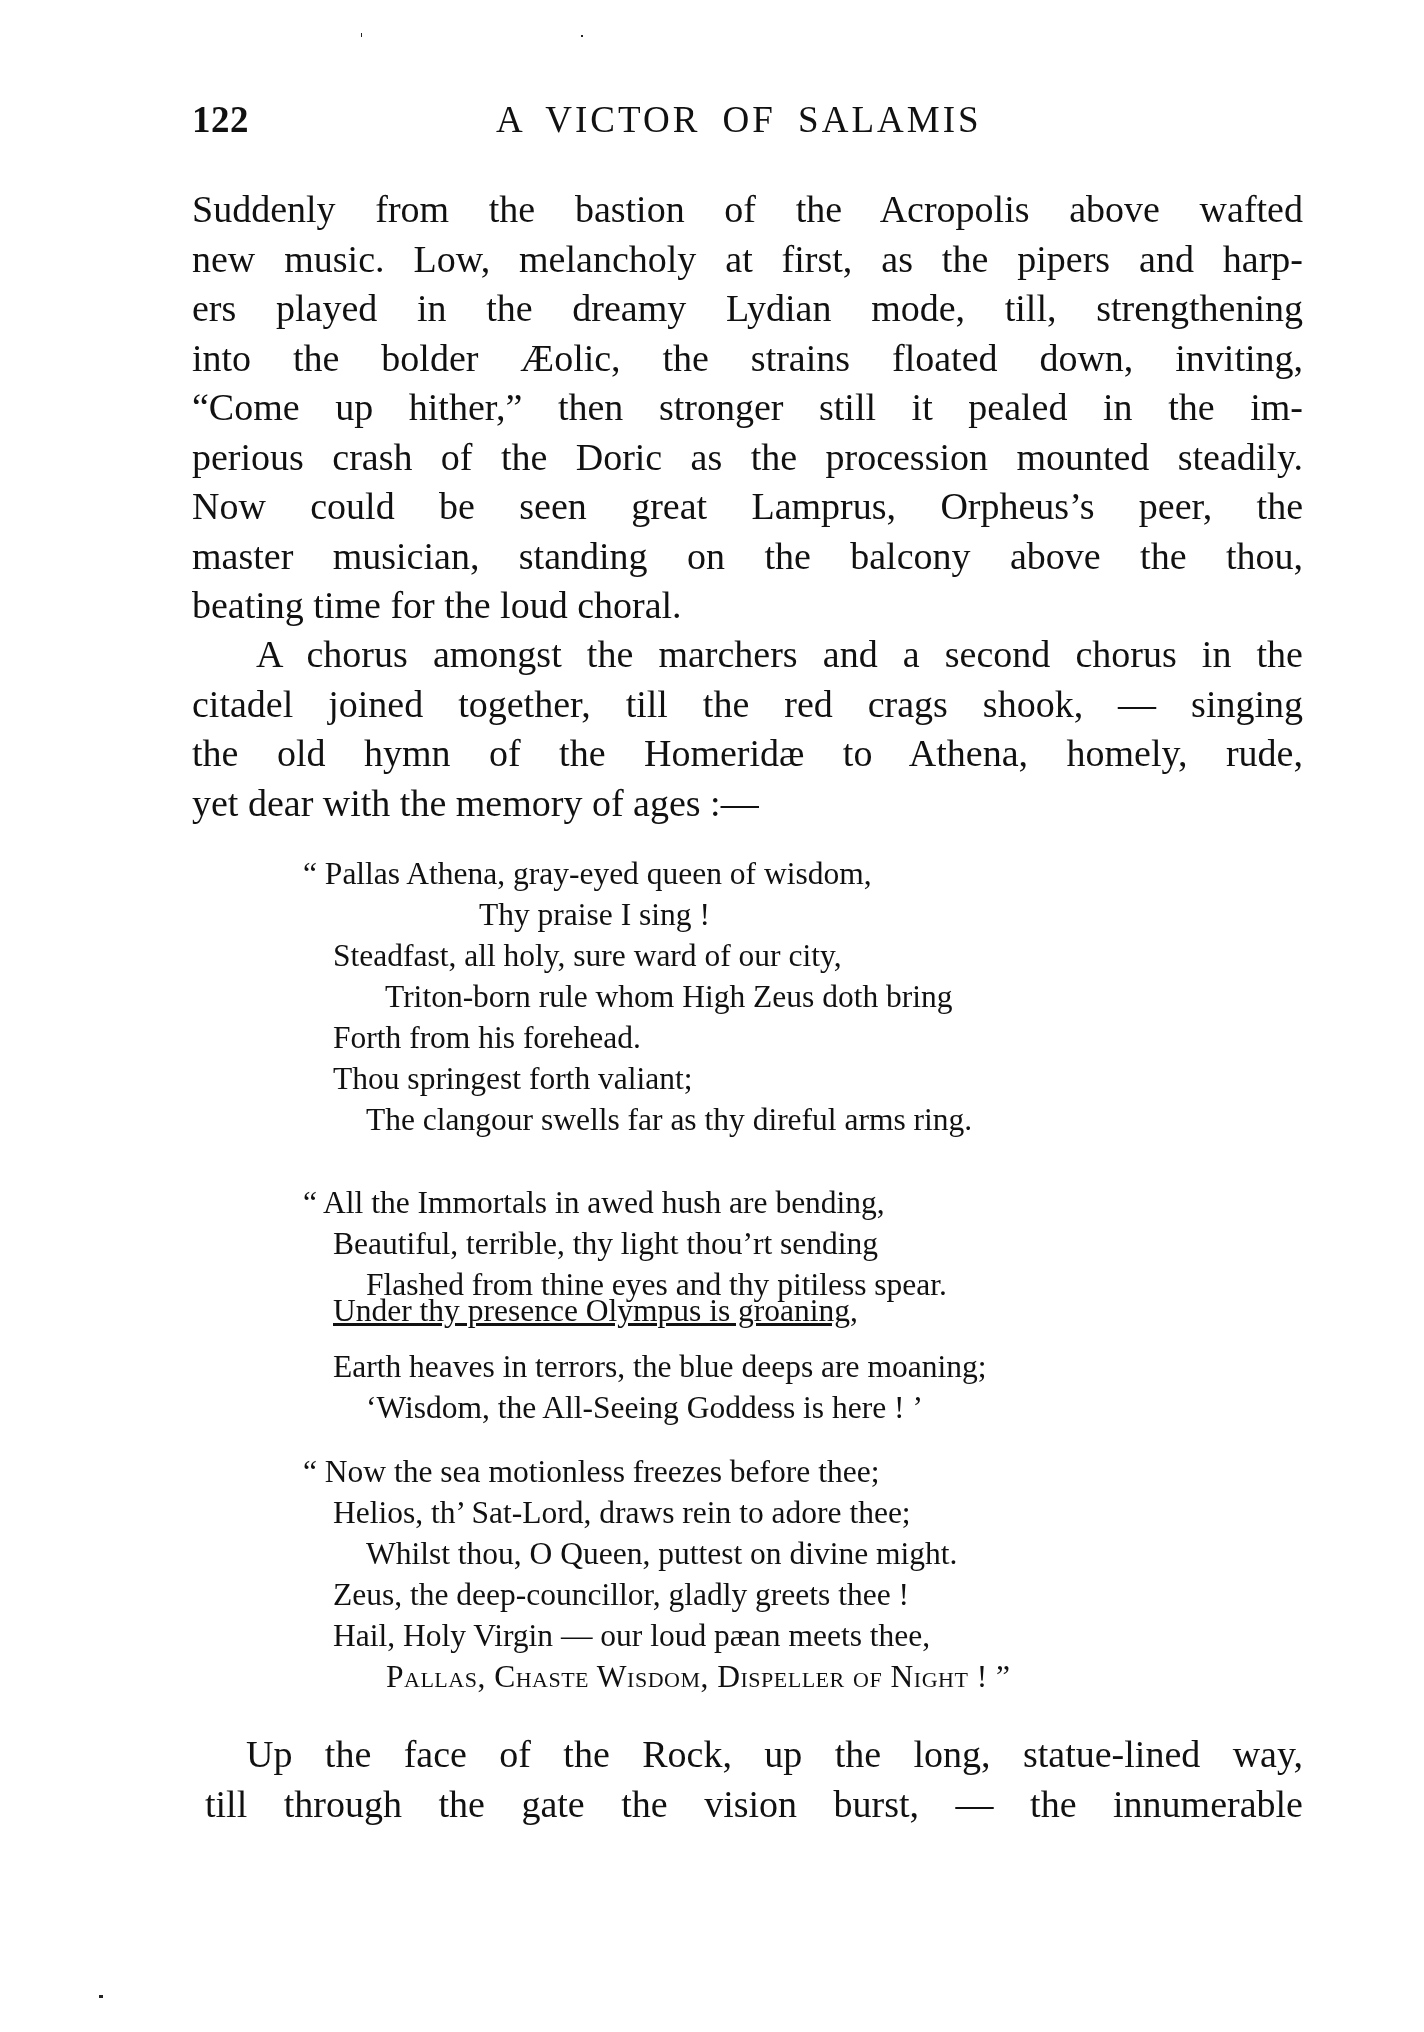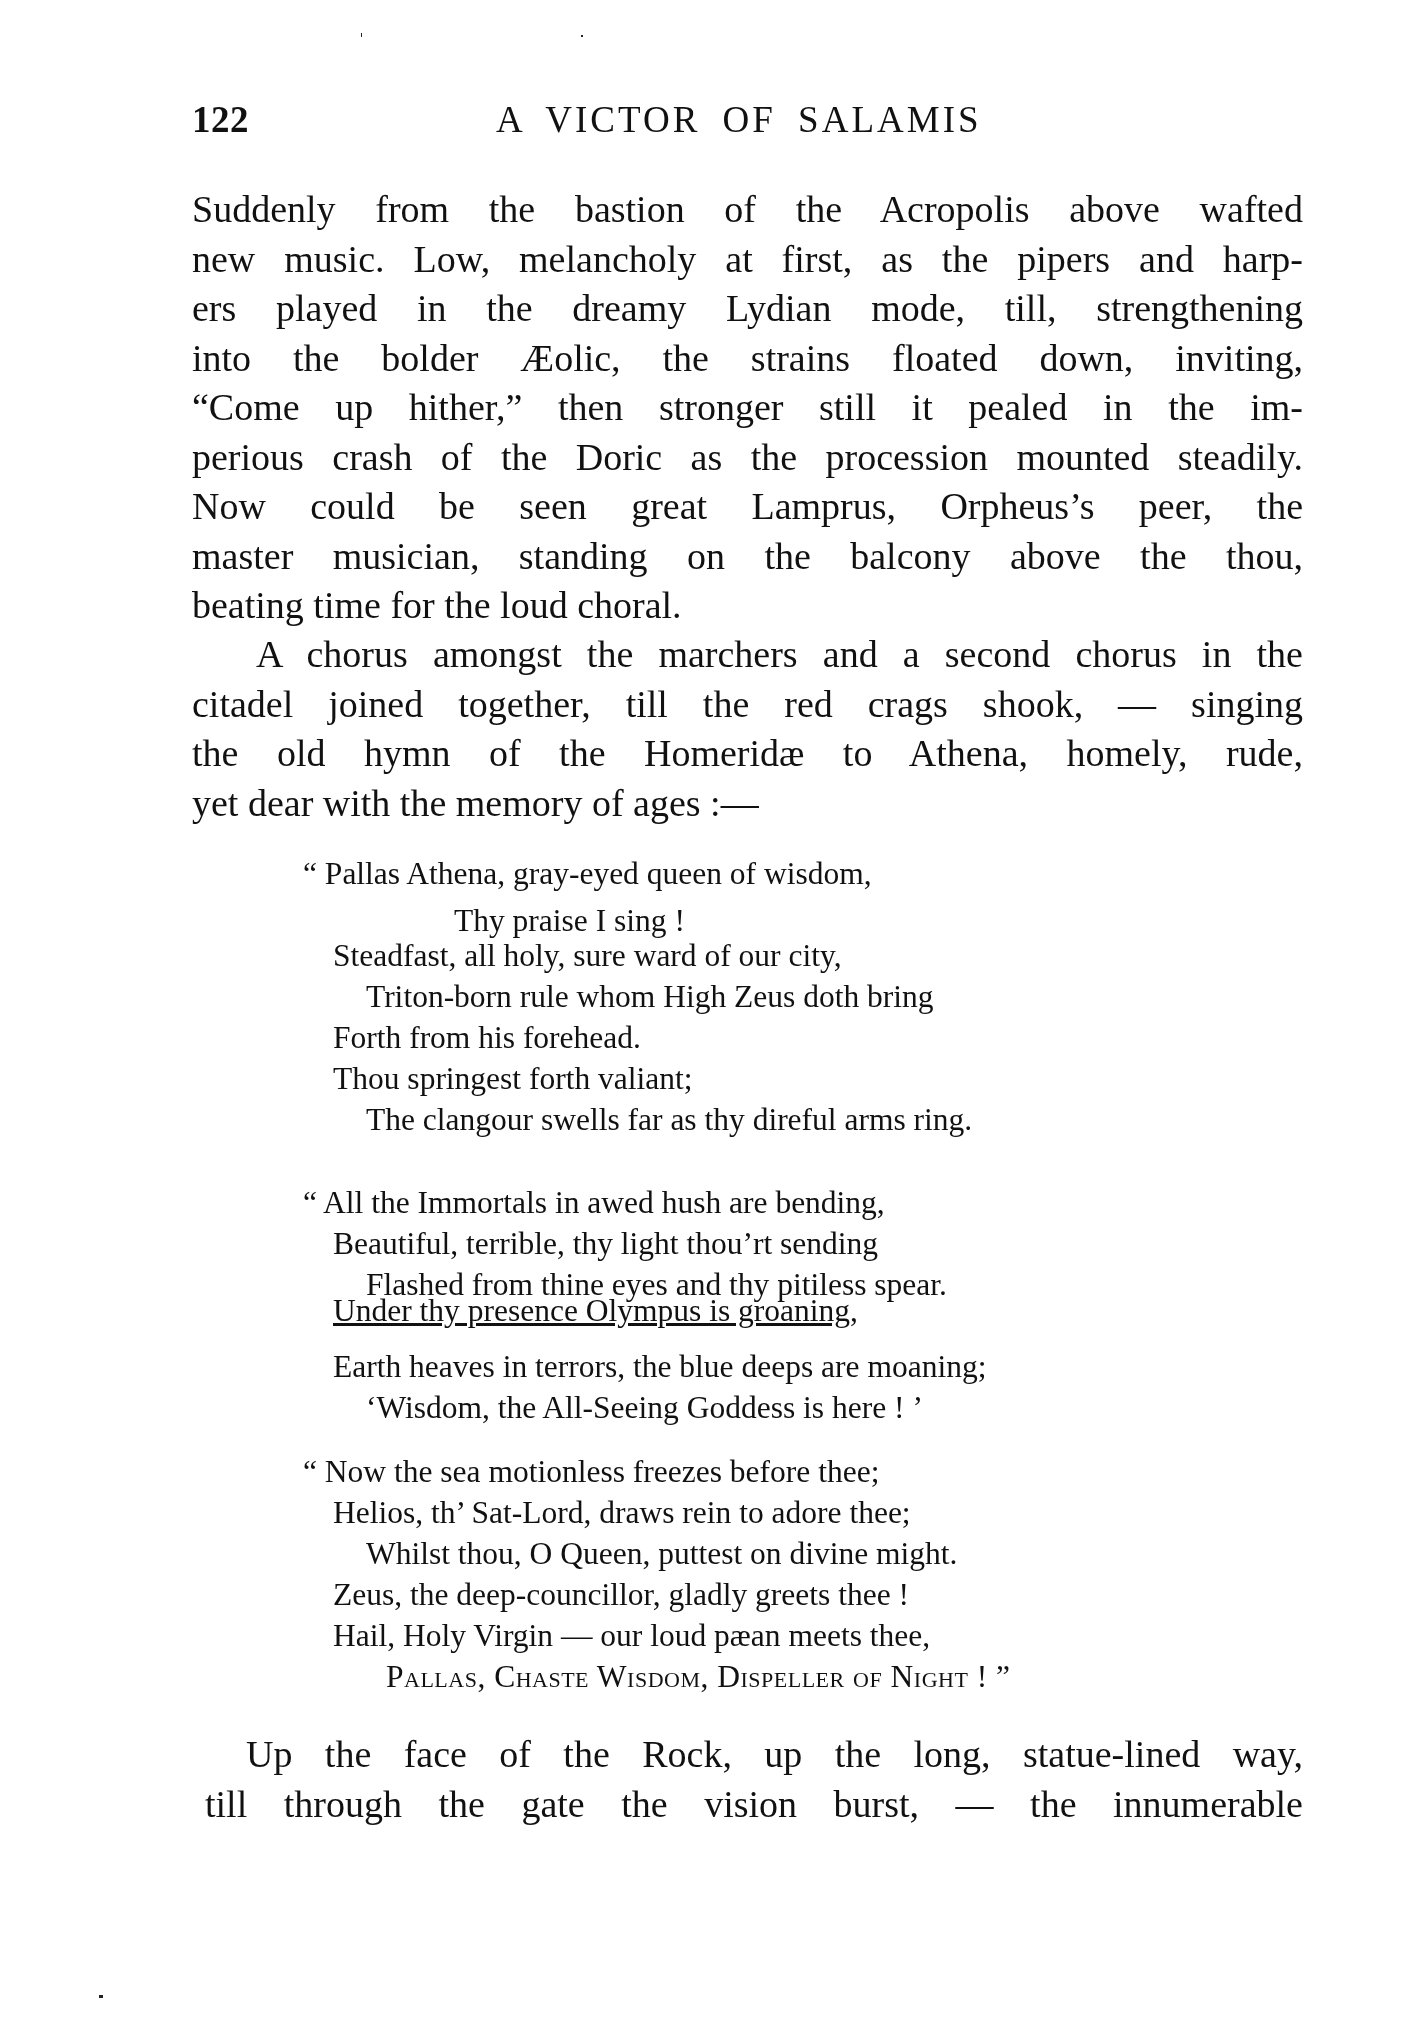--- a/index.html
+++ b/index.html
@@ -54,23 +54,23 @@
   <div class="body-block para2">
     <span class="line first">A chorus amongst the marchers and a second chorus in the</span>
     <span class="line">citadel joined together, till the red crags shook, — singing</span>
     <span class="line">the old hymn of the Homeridæ to Athena, homely, rude,</span>
     <span class="line last">yet dear with the memory of ages :—</span>
   </div>
 
   <div class="verse" id="verse">
       <div>
         <div class="vline" style="left: 303px; top: 853px;">“ Pallas Athena, gray-eyed queen of wisdom,</div>
-        <div class="vline" style="left: 454px; top: 894px; margin-top: 6px;">Thy praise I sing !</div>
+        <div class="vline" style="left: 479px; top: 894px;">Thy praise I sing !</div>
         <div class="vline" style="left: 333px; top: 935px;">Steadfast, all holy, sure ward of our city,</div>
-        <div class="vline" style="left: 366px; top: 976px;">Triton-born rule whom High Zeus doth bring</div>
+        <div class="vline" style="left: 385px; top: 976px;">Triton-born rule whom High Zeus doth bring</div>
         <div class="vline" style="left: 333px; top: 1017px;">Forth from his forehead.</div>
         <div class="vline" style="left: 333px; top: 1058px;">Thou springest forth valiant;</div>
         <div class="vline" style="left: 366px; top: 1099px; text-align: right;">The clangour swells far as thy direful arms ring.</div>
       </div>
       <div>
         <div class="vline" style="left: 303px; top: 1182px;">“ All the Immortals in awed hush are bending,</div>
         <div class="vline" style="left: 333px; top: 1223px;">Beautiful, terrible, thy light thou’rt sending</div>
         <div class="vline" style="left: 366px; top: 1264px;">Flashed from thine eyes and thy pitiless spear.</div>
         <div class="vline" style="left: 333px; top: 1290px; text-decoration: underline;">Under thy presence Olympus is groaning,</div>
         <div class="vline" style="left: 333px; top: 1346px;">Earth heaves in terrors, the blue deeps are moaning;</div>

